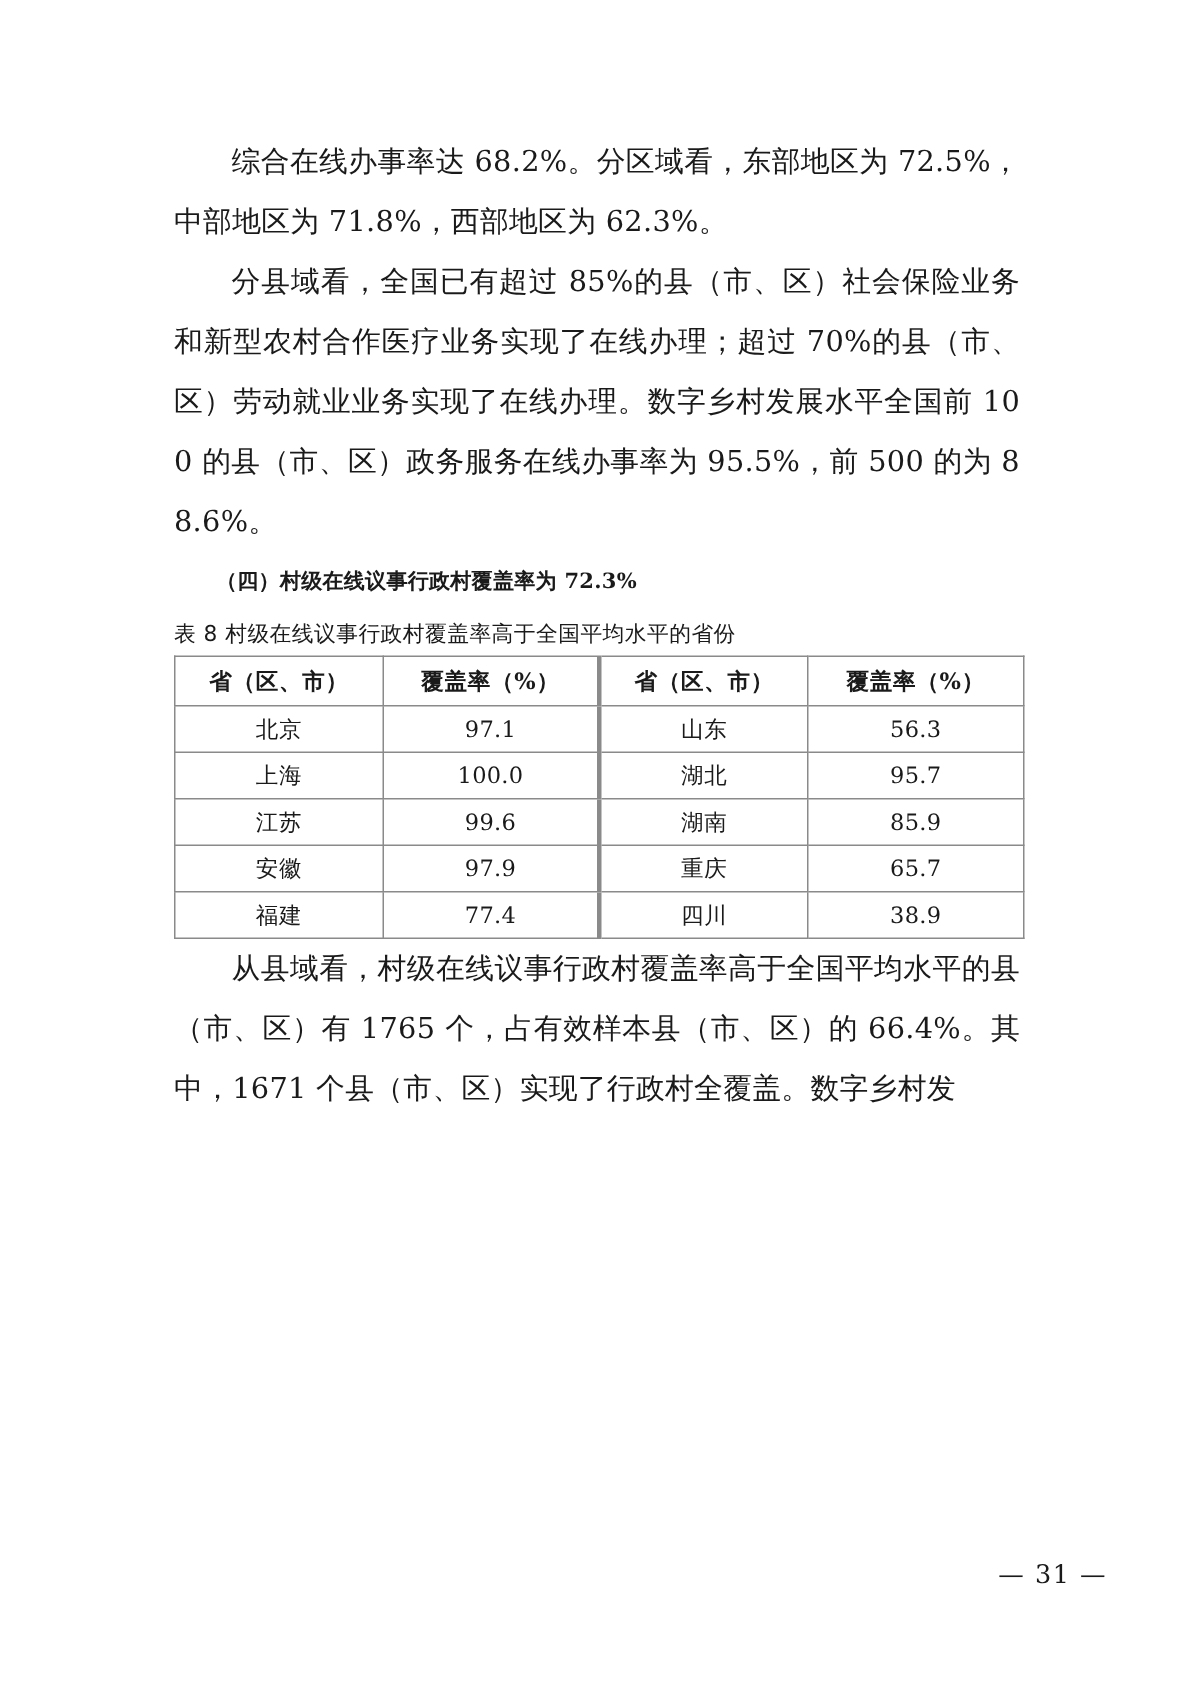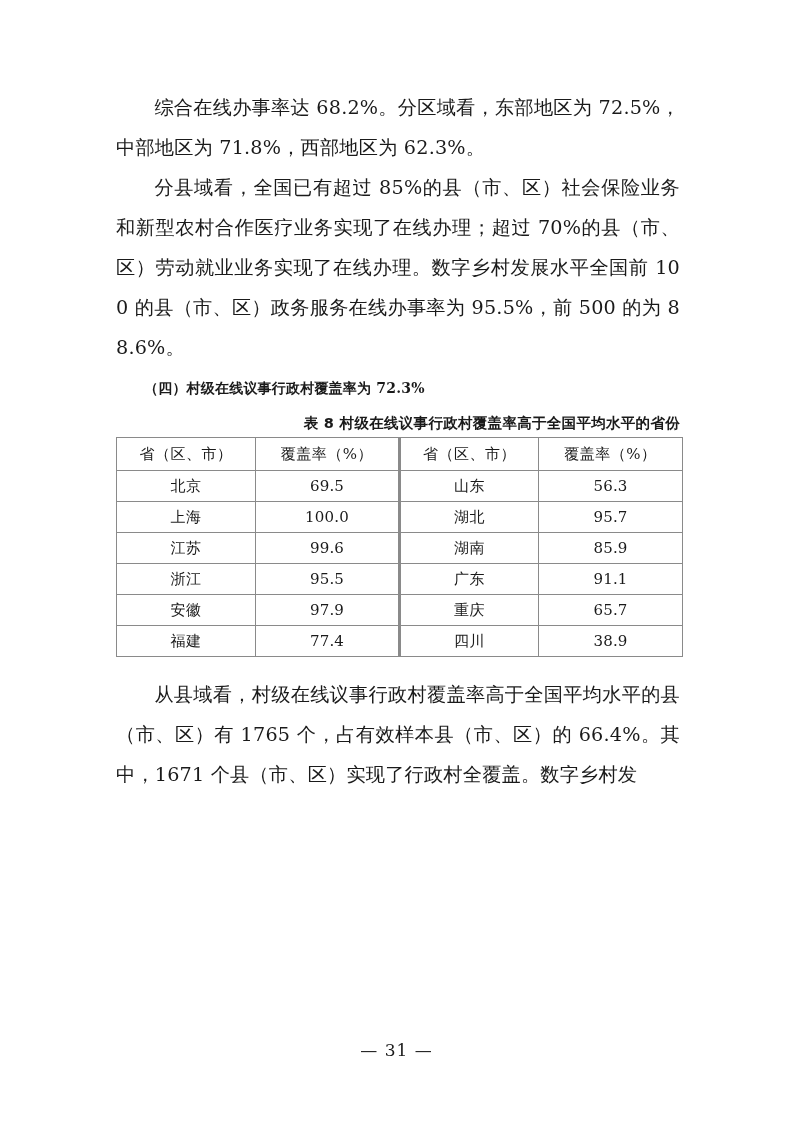--- a/index.html
+++ b/index.html
@@ -49,22 +49,22 @@
     margin: 0;
     letter-spacing: 0.2px;
   }
 
   
   .table-block {
     margin: 4px 0 0 0;
   }
   .table-caption {
     font-size: 14.5px;
-    font-weight: bold;
-    text-align: right;
+    font-weight: normal;
+    text-align: left;
     line-height: 22px;
     margin: 0 0 3px 0;
     letter-spacing: 0.3px;
     font-family: "DejaVu Sans", "Liberation Sans", sans-serif;
   }
   table.data-table {
     border-collapse: collapse;
     width: 566px;
     margin: 0;
     table-layout: fixed;
@@ -78,40 +78,41 @@
     line-height: 30px;
     padding: 0;
     letter-spacing: 0.5px;
     font-family: "DejaVu Serif", "Liberation Serif", serif;
   }
   table.data-table td.num {
     font-family: "DejaVu Serif", "Liberation Serif", serif;
     letter-spacing: 0.2px;
   }
   table.data-table tr.header-row td {
-    font-weight: normal;
+    font-weight: bold;
     height: 32px;
     line-height: 32px;
   }
   
   table.data-table td.mid-left {
     border-right: 3px solid #8a8a8a;
   }
   .col-a { width: 139px; }
   .col-b { width: 144px; }
   .col-c { width: 139px; }
   .col-d { width: 144px; }
 
   
   .page-footer {
     position: absolute;
     left: 0;
     top: 1040px;
     width: 793px;
-    text-align: center;
+    text-align: right;
+    padding-right: 55px;
     box-sizing: border-box;
     font-size: 17px;
     letter-spacing: 1px;
     font-family: "DejaVu Serif", "Liberation Serif", serif;
   }
 </style>
 </head>
 <body>
 
 <div class="page">
@@ -136,56 +137,50 @@
         </colgroup>
         <tbody>
           <tr class="header-row">
             <td>省（区、市）</td>
             <td class="mid-left">覆盖率（%）</td>
             <td>省（区、市）</td>
             <td>覆盖率（%）</td>
           </tr>
           <tr>
             <td>北京</td>
-            <td class="num mid-left">69.5</td>
+            <td class="num mid-left">97.1</td>
             <td>山东</td>
             <td class="num">56.3</td>
           </tr>
           <tr>
             <td>上海</td>
             <td class="num mid-left">100.0</td>
             <td>湖北</td>
             <td class="num">95.7</td>
           </tr>
           <tr>
             <td>江苏</td>
             <td class="num mid-left">99.6</td>
             <td>湖南</td>
             <td class="num">85.9</td>
-          </tr>
-          <tr>
-            <td>浙江</td>
-            <td class="num mid-left">95.5</td>
-            <td>广东</td>
-            <td class="num">91.1</td>
           </tr>
           <tr>
             <td>安徽</td>
             <td class="num mid-left">97.9</td>
             <td>重庆</td>
             <td class="num">65.7</td>
           </tr>
           <tr>
             <td>福建</td>
             <td class="num mid-left">77.4</td>
             <td>四川</td>
             <td class="num">38.9</td>
           </tr>
         </tbody>
       </table>
     </div>
 
-    <p class="para" style="margin-top: 18px;">从县域看，村级在线议事行政村覆盖率高于全国平均水平的县（市、区）有 1765 个，占有效样本县（市、区）的 66.4%。其中，1671 个县（市、区）实现了行政村全覆盖。数字乡村发</p>
+    <p class="para" style="margin-top: 0;">从县域看，村级在线议事行政村覆盖率高于全国平均水平的县（市、区）有 1765 个，占有效样本县（市、区）的 66.4%。其中，1671 个县（市、区）实现了行政村全覆盖。数字乡村发</p>
 
   </div>
 
   <div class="page-footer">— 31 —</div>
 </div>
 
 </body></html>

